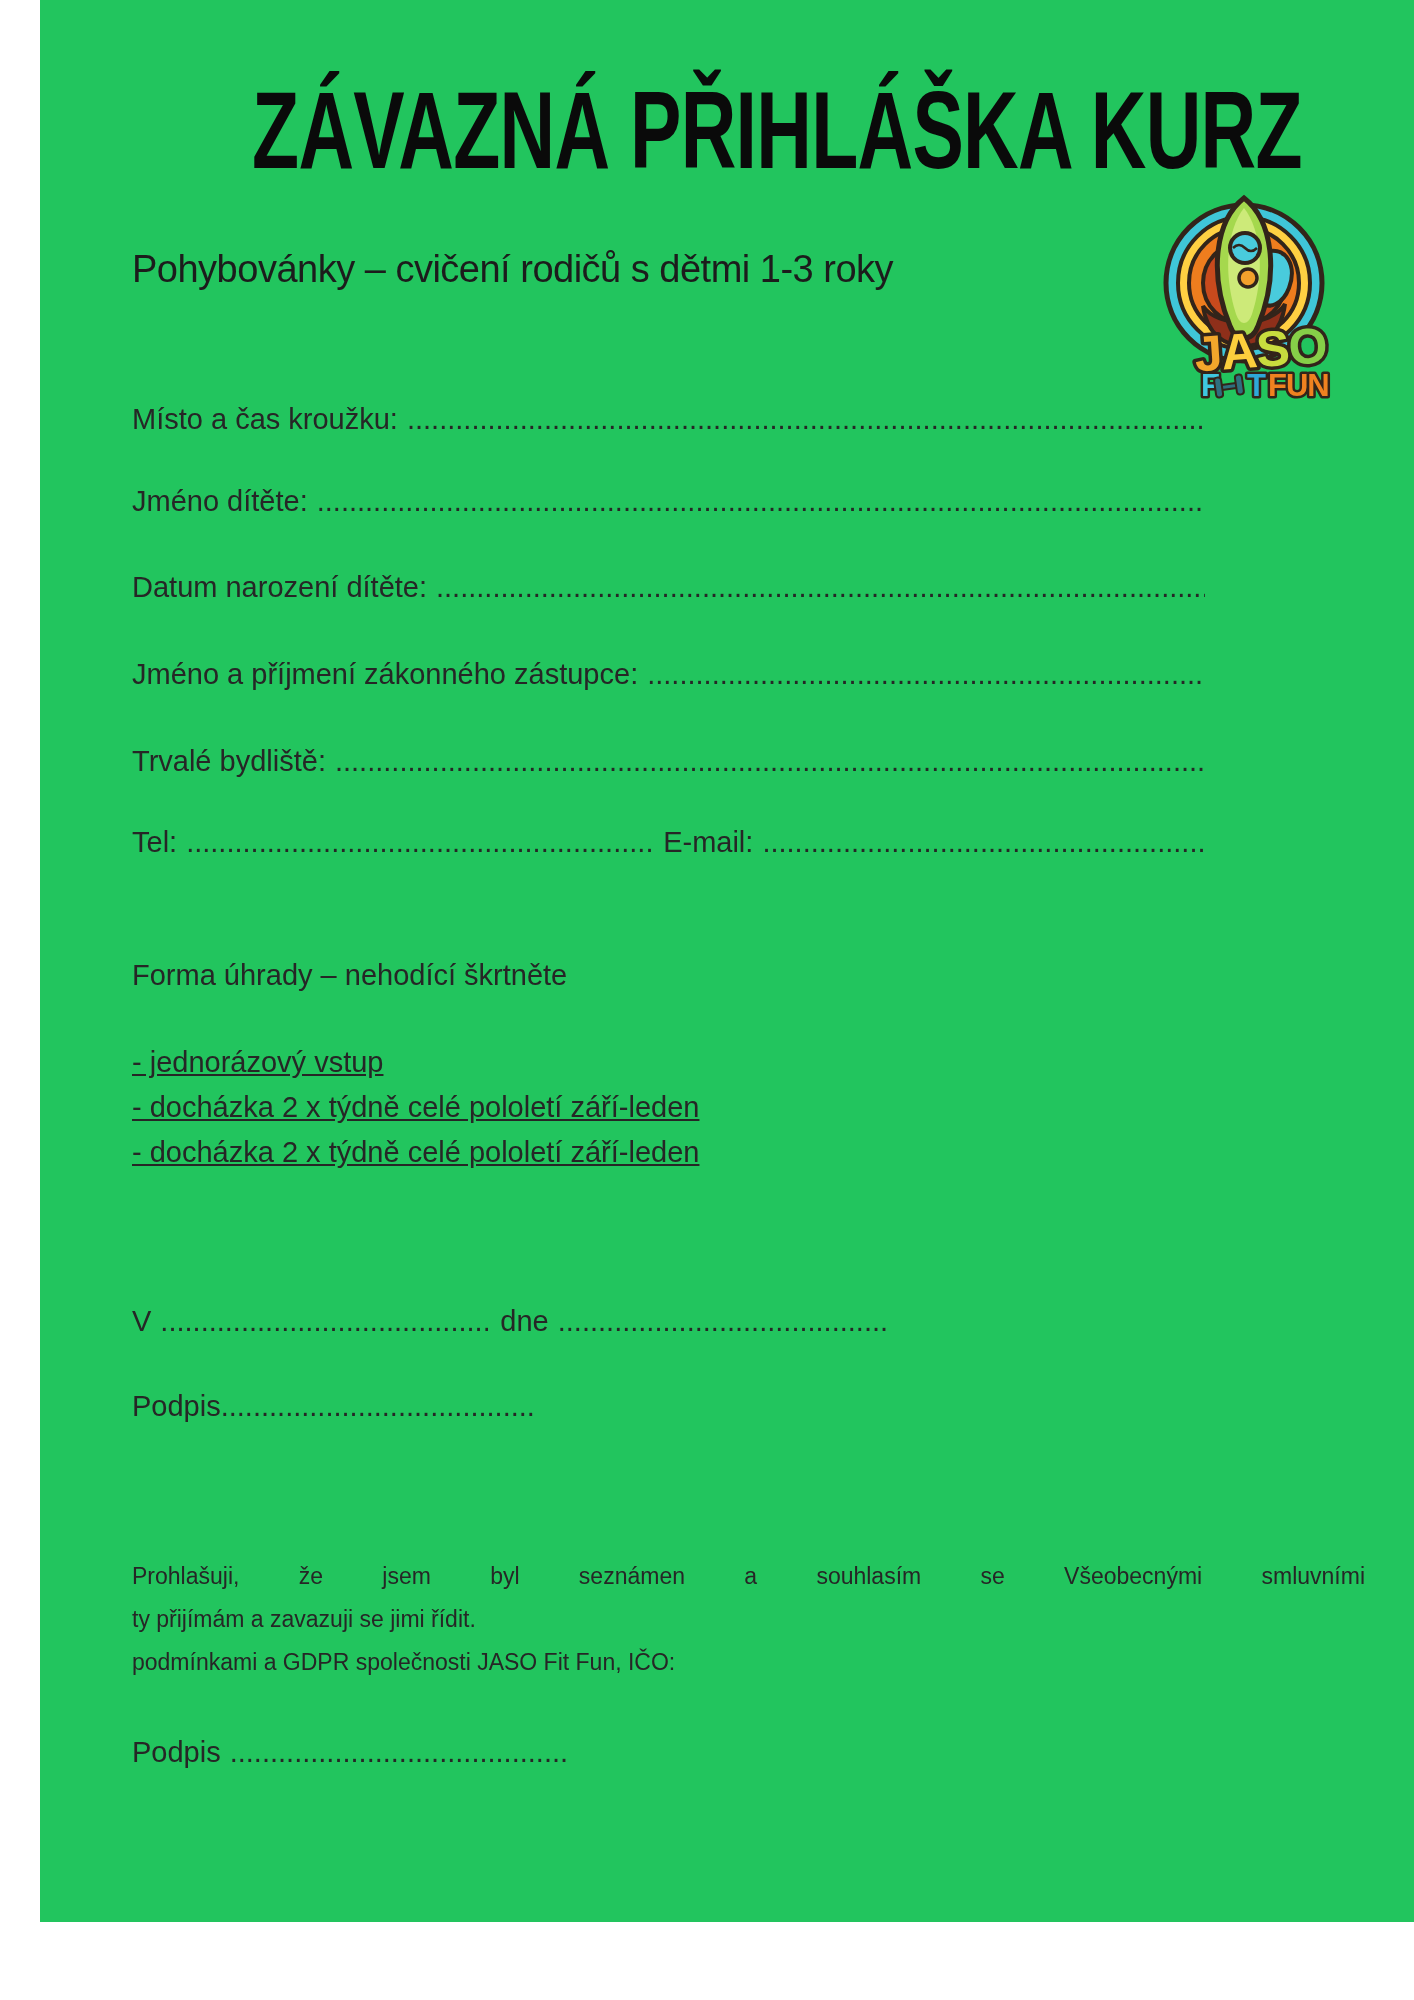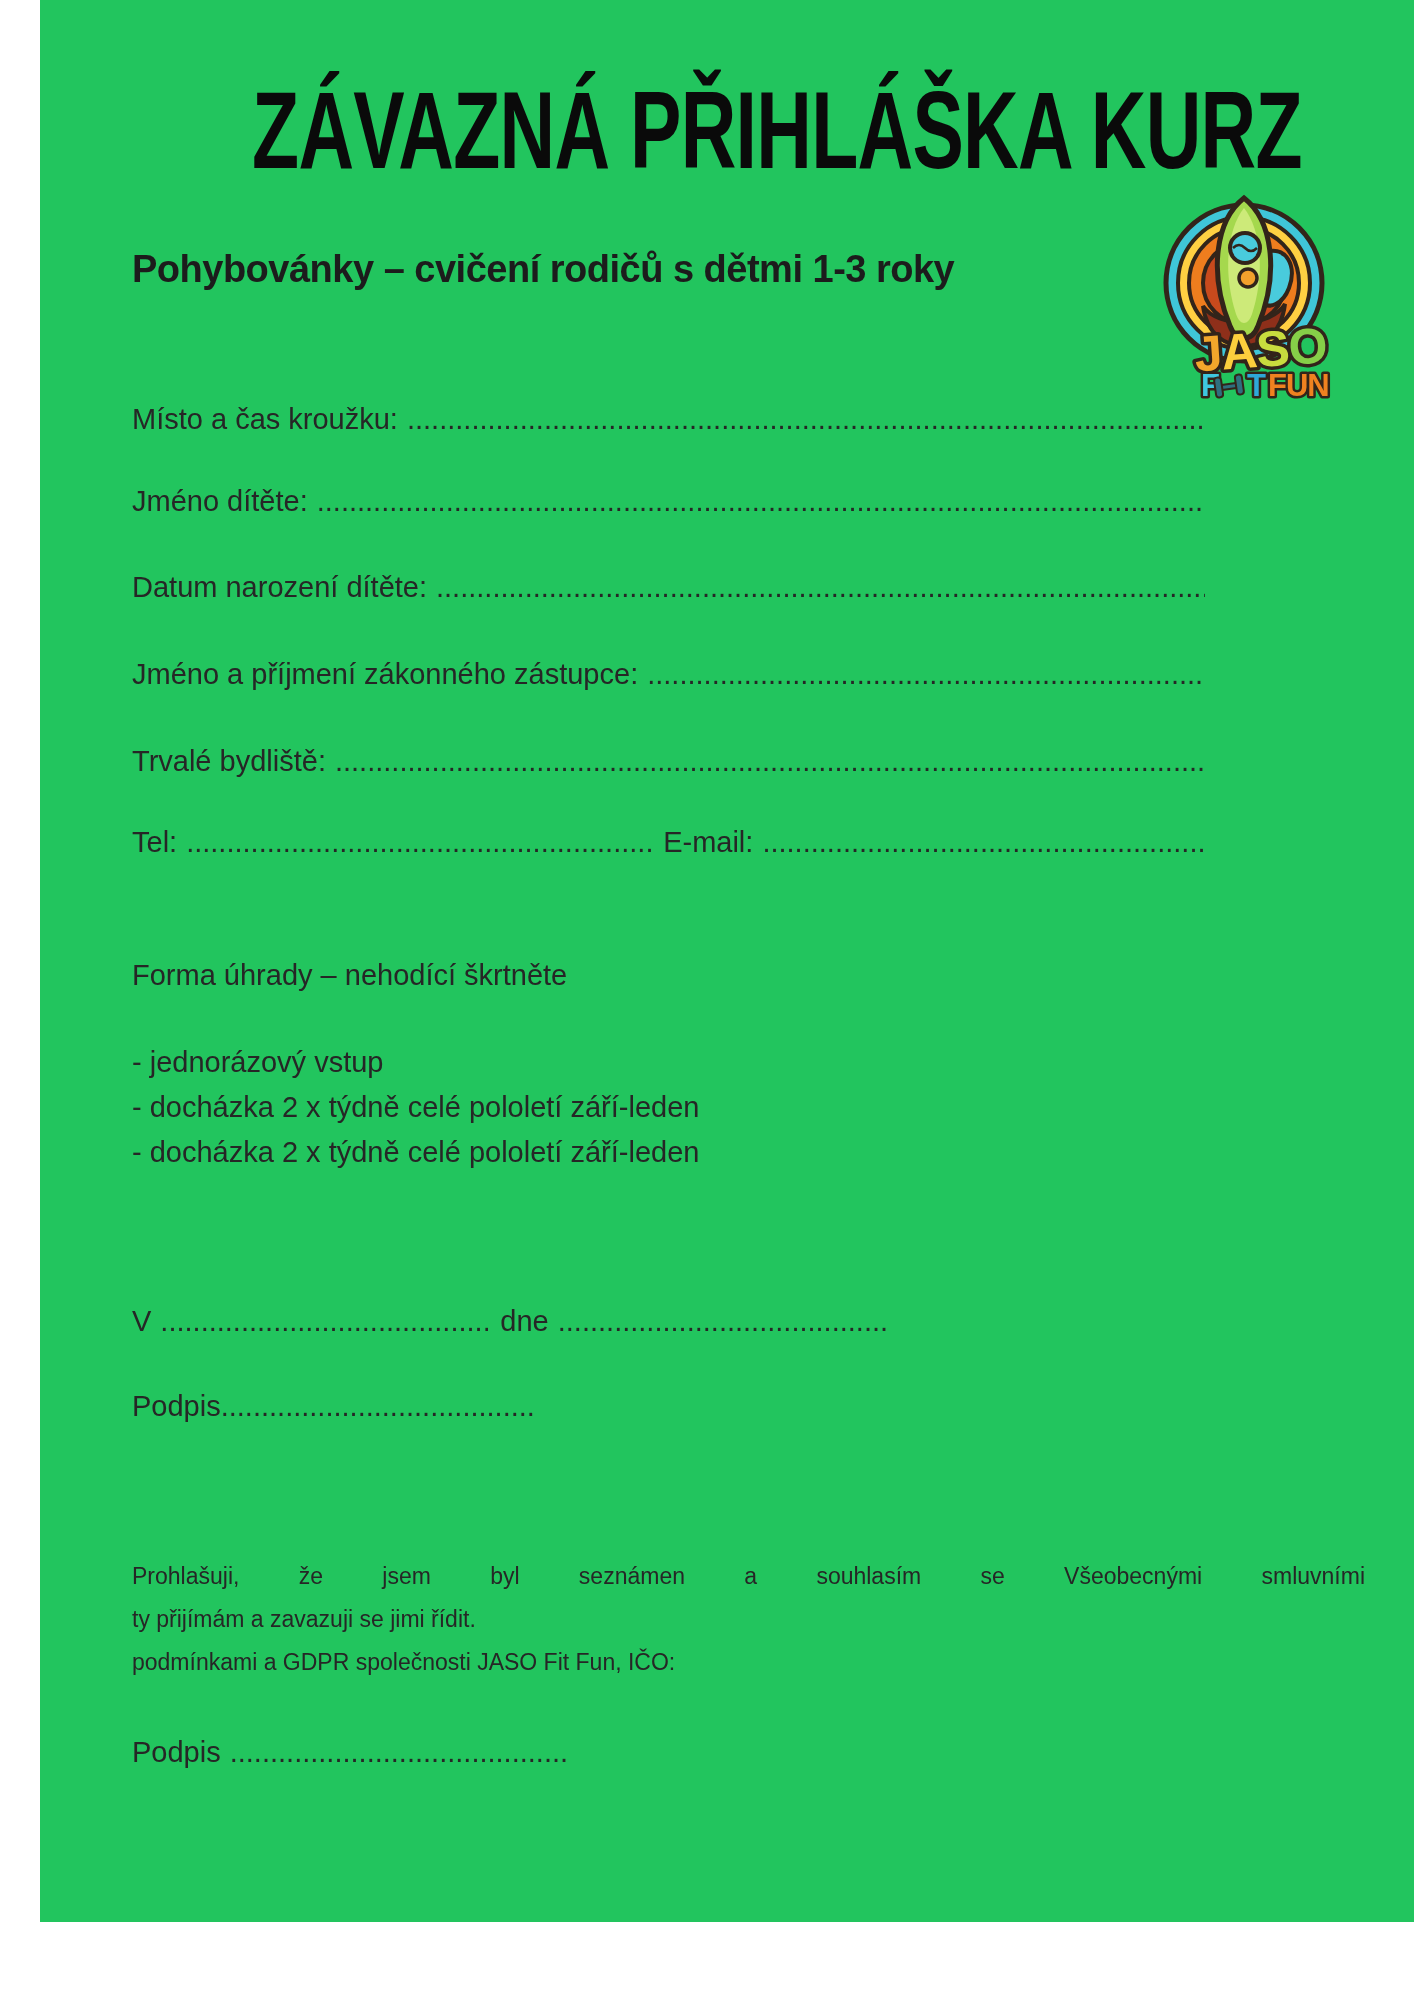--- a/index.html
+++ b/index.html
@@ -7,41 +7,41 @@
     position:relative;width:1414px;height:1922px;background:#22c55e;overflow:hidden;
     font-family:"Liberation Sans","DejaVu Sans",sans-serif;color:#262626;margin-left:40px;
   }
   .title{
     position:absolute;top:72px;left:0;width:100%;margin:0;text-align:center;
     font-size:110px;line-height:115px;font-weight:700;color:#0a0a0a;
     transform:scaleX(0.70);letter-spacing:-1px;white-space:nowrap;
   }
   .subtitle{
     position:absolute;top:246px;left:92px;margin:0;
-    font-size:38px;line-height:46px;font-weight:700;color:#1c1c1c;letter-spacing:-0.5px;white-space:nowrap;
+    font-size:38px;line-height:46px;font-weight:400;color:#1c1c1c;letter-spacing:-0.5px;white-space:nowrap;
   }
   .logo{position:absolute;left:1115px;top:188px;width:182px;height:212px;}
   .logo text{font-family:"Liberation Sans","DejaVu Sans",sans-serif;font-weight:700;}
   .row{
     position:absolute;left:92px;display:flex;align-items:baseline;
     font-size:29px;line-height:36px;white-space:nowrap;
   }
   .fieldrow{width:1073px;text-align:center;}
   .lbl{flex:0 0 auto;}
   .pad{padding-right:9px;}
   .padl{padding-left:12px;}
   .dots{overflow:hidden;white-space:nowrap;}
   .fill{flex:1 1 0;min-width:0;}
   .w328{flex:0 0 328px;width:328px;}
   .w330{flex:0 0 330px;width:330px;}
   .w316{flex:0 0 316px;width:316px;}
   .w340{flex:0 0 340px;width:340px;}
   .w465{flex:0 0 465px;width:465px;}
   .heading{position:absolute;left:92px;margin:0;font-size:29px;line-height:36px;font-weight:400;color:#262626;}
-  .optlist{position:absolute;left:92px;top:1040px;margin:0;padding:0;list-style:none;font-size:29px;line-height:45px;}
+  .optlist{position:absolute;left:92px;top:1040px;margin:0;padding:0;list-style:none;font-size:29px;line-height:45px;text-decoration:underline;}
   .paragraph{position:absolute;left:92px;top:1555px;width:1233px;font-size:23px;line-height:43px;color:#262626;}
   .jline{text-align:justify;text-align-last:justify;}
 </style>
 </head>
 <body>
 
 <div id="page">
 
   <h1 class="title">ZÁVAZNÁ PŘIHLÁŠKA KURZ</h1>
 

